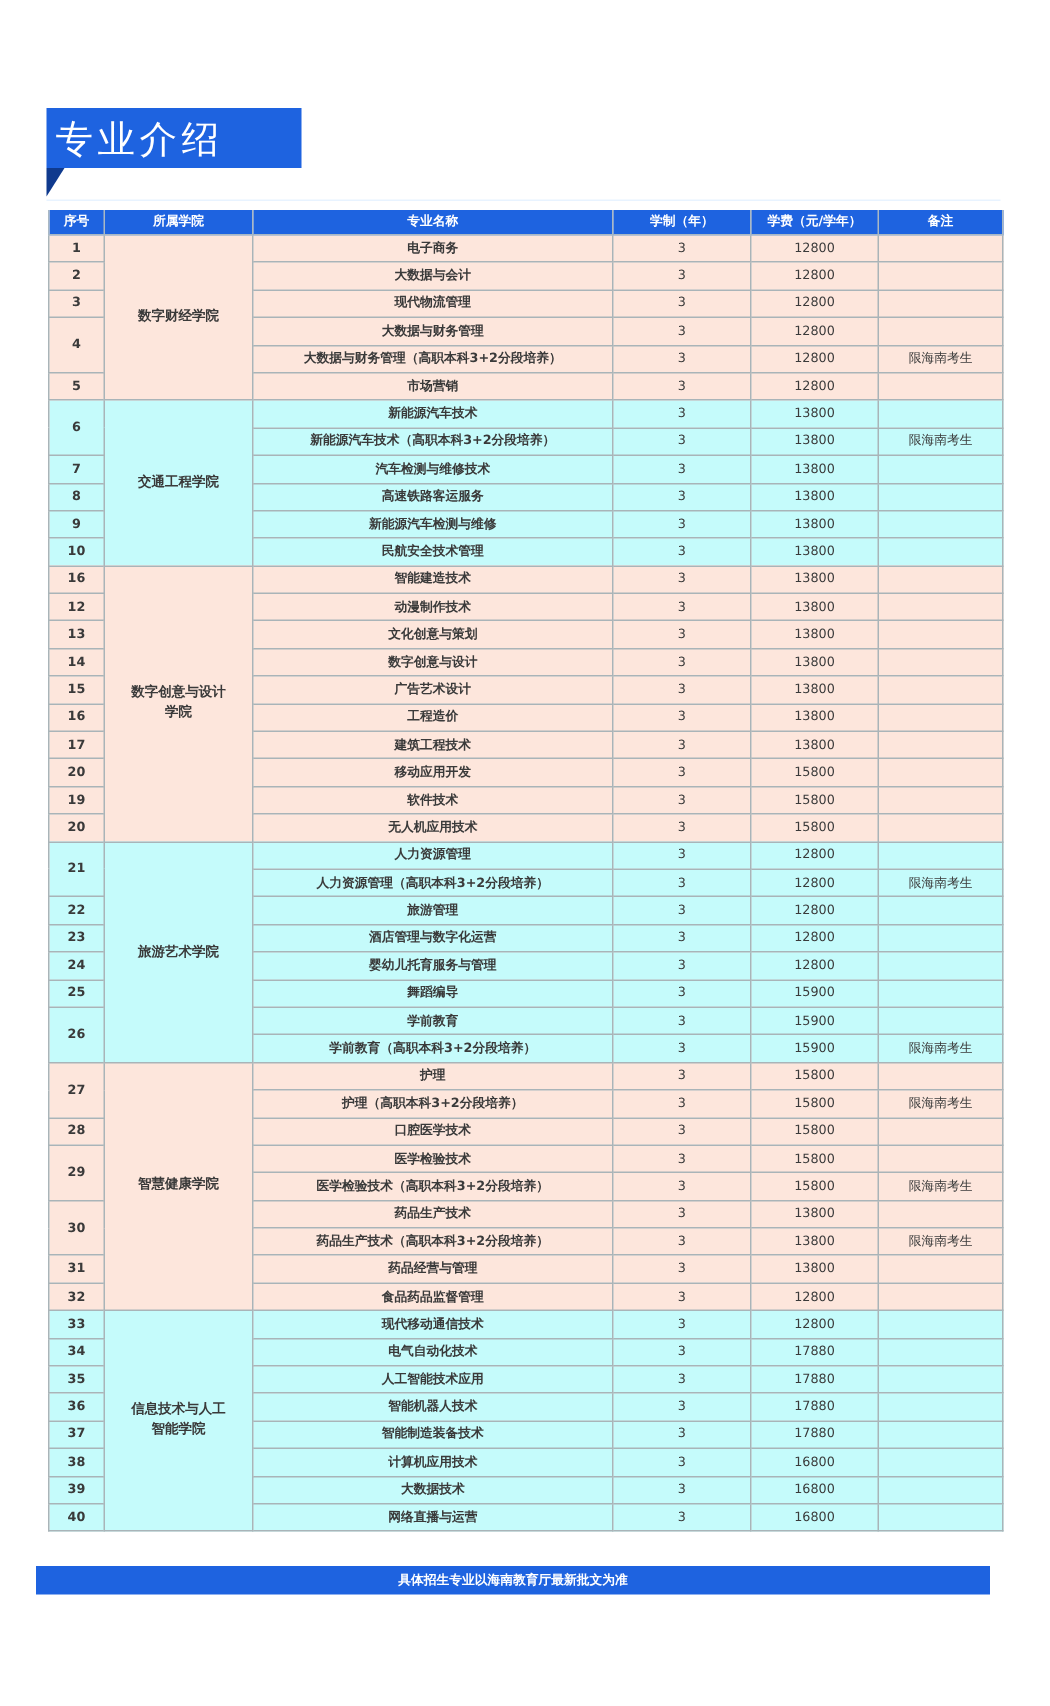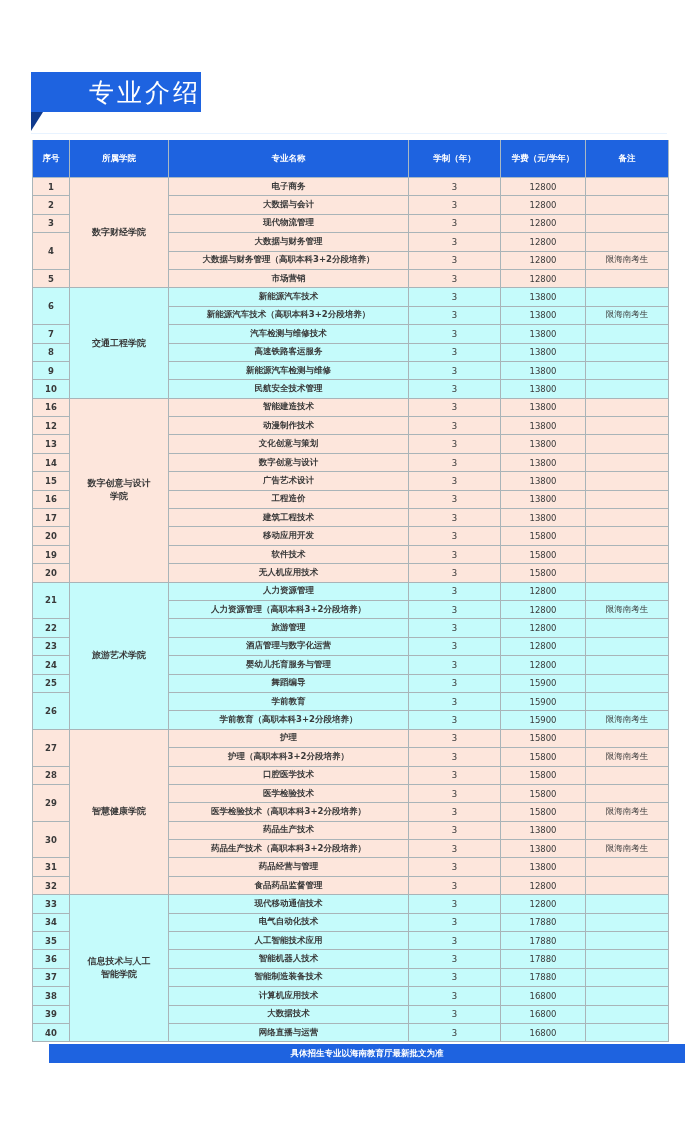--- a/index.html
+++ b/index.html
@@ -1,37 +1,37 @@
 <!DOCTYPE html>
 <html><head>
 <meta charset="utf-8">
 <style>
   html, body { margin:0; padding:0; background:#ffffff; }
   body { width:700px; height:1137px; position:relative; overflow:hidden;
          font-family:"DejaVu Sans", "Liberation Sans", sans-serif; }
   .banner { position:absolute; left:31px; top:72px; width:170px; height:40px;
             background:#1e63e0; color:#ffffff; font-size:25px; letter-spacing:3px;
-            display:flex; align-items:center; justify-content:flex-end; box-sizing:border-box; padding-left:6px; }
+            display:flex; align-items:center; justify-content:flex-start; box-sizing:border-box; padding-left:6px; }
   .banner-tri { position:absolute; left:31px; top:112px; width:0; height:0;
                 border-top:19px solid #0f3a8e; border-right:12px solid transparent; }
   .banner-line { position:absolute; left:31px; top:133px; width:636px; height:1px; background:#e8f3ff; }
   table.grid { position:absolute; left:32px; top:140px; width:636px; border-collapse:collapse;
                table-layout:fixed; font-size:8.5px; color:#333; }
   table.grid col.c1 { width:37px; } table.grid col.c2 { width:99px; }
   table.grid col.c3 { width:240px; } table.grid col.c4 { width:92px; }
   table.grid col.c5 { width:85px; } table.grid col.c6 { width:83px; }
-  table.grid th { background:#1e63e0; color:#ffffff; height:37px; font-weight:bold;
+  table.grid th { background:#1e63e0; color:#ffffff; height:16px; font-weight:bold;
                   border:1px solid #a9b8c4; border-top:none; font-size:8.5px; padding:0;margin-left:33px; }
   table.grid td { height:17.4px; border:1.2px solid #a9b4b8; text-align:center; padding:0;
                   font-weight:bold; color:#3a3a3a; }
   table.grid td.fee, table.grid td.years, table.grid td.note { font-weight:normal; }
   tr.peach td { background:#fde6dc; }
   tr.cyan td { background:#c5fbfb; }
   td.college { font-size:9px; line-height:13px;margin-top:28px; }
-  .footer { position:absolute; left:49px; top:1044px; width:636px; height:19px; background:#1e63e0;
+  .footer { position:absolute; left:24px; top:1044px; width:636px; height:19px; background:#1e63e0;
             color:#ffffff; font-size:8.5px; font-weight:bold; display:flex; align-items:center; justify-content:center; }
 </style>
 </head>
 <body>
 
 <div class="banner">
   <span>专业介绍</span>
 </div>
 <div class="banner-tri"></div>
 <div class="banner-line"></div>

